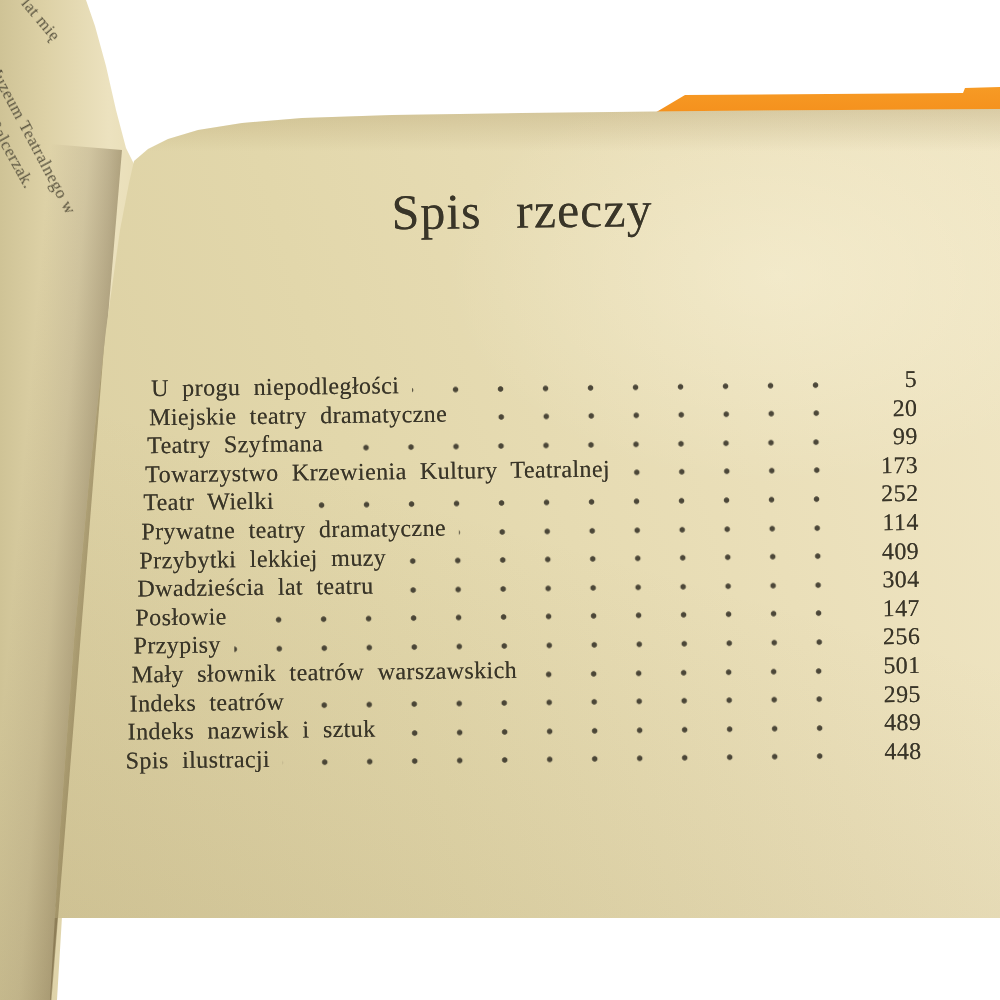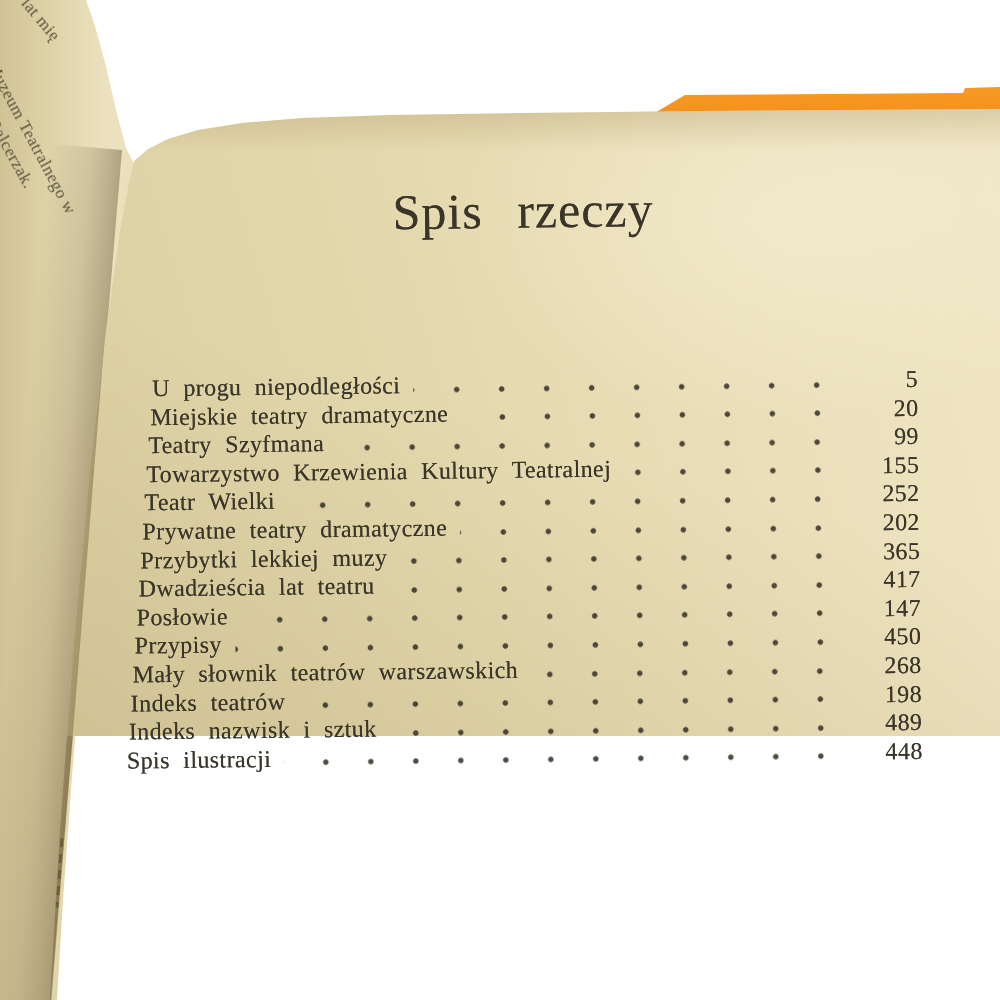--- a/index.html
+++ b/index.html
@@ -47,21 +47,21 @@
   .crease-mark{
     position:absolute;
     top:838px;left:58px;width:3px;height:70px;
     transform:rotate(4deg);
     background:repeating-linear-gradient(to bottom,rgba(70,58,28,0.55) 0 9px,rgba(70,58,28,0.05) 9px 16px);
     border-radius:2px;
   }
   
   .main-page{
     position:absolute;
-    top:0;left:0;width:1000px;height:736px;
+    top:0;left:0;width:1000px;height:918px;
     background:
       radial-gradient(480px 300px at 78% 30%,rgba(255,250,228,0.35),rgba(255,250,228,0) 70%),
       linear-gradient(196deg,rgba(120,100,50,0) 55%,rgba(118,98,48,0.12) 100%),
       linear-gradient(254deg,#f1e7c6 0%,#eadfb9 30%,#e2d7ab 62%,#d9cd9f 100%);
     clip-path:polygon(50px 1000px,60px 830px,74px 640px,90px 470px,106px 330px,120px 230px,129px 183px,134px 161px,148px 149px,168px 139px,198px 130px,242px 123px,302px 118px,392px 115px,522px 113px,702px 111px,1000px 109px,1000px 1000px);
     z-index:3;
   }
   .top-shade{
     position:absolute;
     top:105px;left:0;width:100%;height:55px;
@@ -153,61 +153,61 @@
             <span class="toc-num">20</span>
           </div>
           <div class="toc-row" style="margin-left: -4.6px;">
             <span class="toc-label">Teatry Szyfmana</span>
             <span class="leader"></span>
             <span class="toc-num">99</span>
           </div>
           <div class="toc-row" style="margin-left: -6.9px;">
             <span class="toc-label">Towarzystwo Krzewienia Kultury Teatralnej</span>
             <span class="leader"></span>
-            <span class="toc-num">155</span>
+            <span class="toc-num">173</span>
           </div>
           <div class="toc-row" style="margin-left: -9.2px;">
             <span class="toc-label">Teatr Wielki</span>
             <span class="leader"></span>
             <span class="toc-num">252</span>
           </div>
           <div class="toc-row" style="margin-left: -11.5px;">
             <span class="toc-label">Prywatne teatry dramatyczne</span>
             <span class="leader"></span>
-            <span class="toc-num">202</span>
+            <span class="toc-num">114</span>
           </div>
           <div class="toc-row" style="margin-left: -13.8px;">
             <span class="toc-label">Przybytki lekkiej muzy</span>
             <span class="leader"></span>
-            <span class="toc-num">365</span>
+            <span class="toc-num">409</span>
           </div>
           <div class="toc-row" style="margin-left: -16.1px;">
             <span class="toc-label">Dwadzieścia lat teatru</span>
             <span class="leader"></span>
-            <span class="toc-num">417</span>
+            <span class="toc-num">304</span>
           </div>
           <div class="toc-row" style="margin-left: -18.4px;">
             <span class="toc-label">Posłowie</span>
             <span class="leader"></span>
             <span class="toc-num">147</span>
           </div>
           <div class="toc-row" style="margin-left: -20.7px;">
             <span class="toc-label">Przypisy</span>
             <span class="leader"></span>
-            <span class="toc-num">450</span>
+            <span class="toc-num">256</span>
           </div>
           <div class="toc-row" style="margin-left: -23px;">
             <span class="toc-label">Mały słownik teatrów warszawskich</span>
             <span class="leader"></span>
-            <span class="toc-num">268</span>
+            <span class="toc-num">501</span>
           </div>
           <div class="toc-row" style="margin-left: -25.3px;">
             <span class="toc-label">Indeks teatrów</span>
             <span class="leader"></span>
-            <span class="toc-num">198</span>
+            <span class="toc-num">295</span>
           </div>
           <div class="toc-row" style="margin-left: -27.6px;">
             <span class="toc-label">Indeks nazwisk i sztuk</span>
             <span class="leader"></span>
             <span class="toc-num">489</span>
           </div>
           <div class="toc-row" style="margin-left: -29.9px;">
             <span class="toc-label">Spis ilustracji</span>
             <span class="leader"></span>
             <span class="toc-num">448</span>

